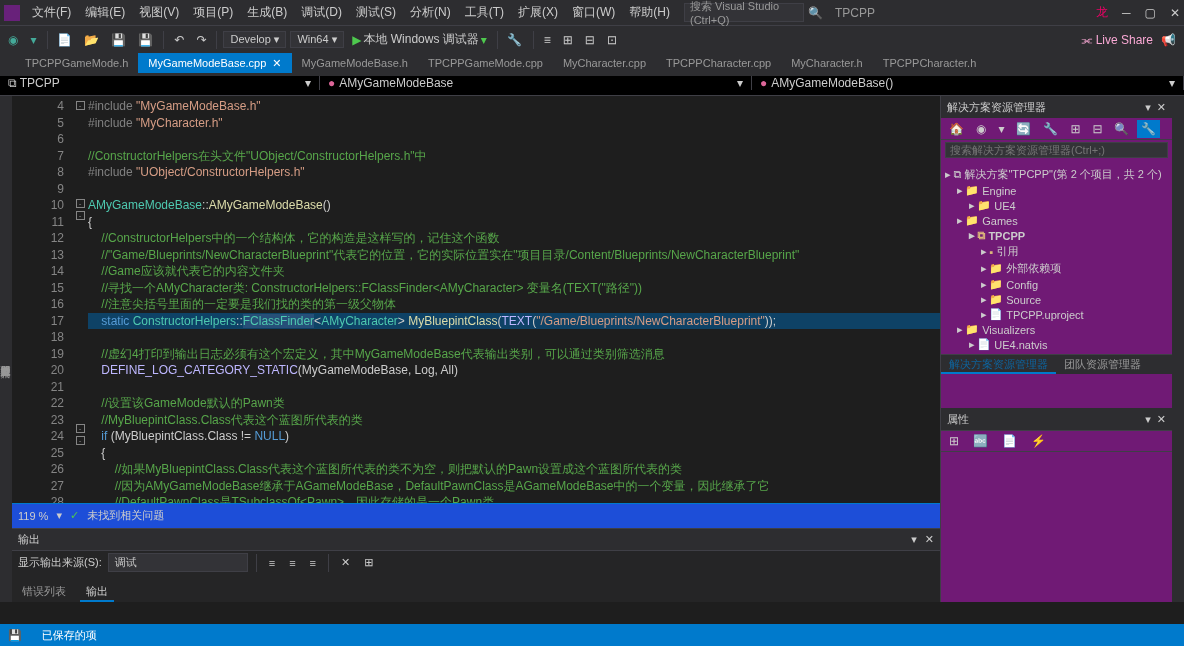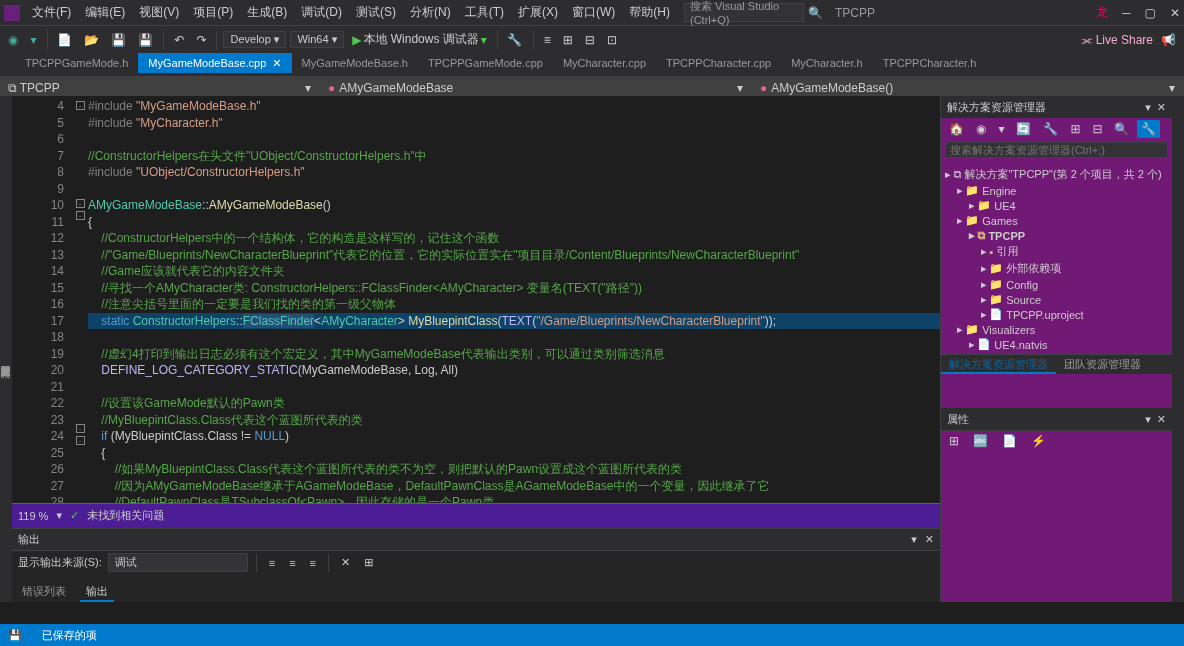--- a/index.html
+++ b/index.html
@@ -15,21 +15,21 @@
 .titlebar .dragon { color:#e06; }
 .toolbar { height:28px; background:#2d2d30; display:flex; align-items:center; padding:0 4px; gap:4px; border-top:1px solid #3f3f46; }
 .tb-btn { padding:2px 4px; cursor:pointer; display:flex; align-items:center; gap:2px; }
 .tb-sep { width:1px; height:18px; background:#3f3f46; margin:0 2px; }
 .tb-drop { background:#333337; border:1px solid #3f3f46; padding:1px 6px; font-size:11px; color:#ccc; min-width:50px; }
 .tb-play { color:#4ec94e; }
 .tabs { height:23px; background:#2d2d30; display:flex; align-items:flex-start; padding-left:15px; }
 .tab { padding:3px 10px; background:#2d2d30; color:#999; font-size:11px; cursor:pointer; border-top:1px solid transparent; }
 .tab.active { background:#007acc; color:#fff; }
 .tab .x { margin-left:6px; }
-.navbar { height:20px; background:#404040; display:flex; align-items:flex-end; border-bottom:1px solid #3f3f46; }
+.navbar { height:20px; background:#000000; display:flex; align-items:flex-start; border-bottom:1px solid #3f3f46; }
 .navbar .crumb-sec { flex:1; padding:0 8px; border-right:1px solid #3f3f46; display:flex; align-items:center; gap:4px; }
 .main { display:flex; height:506px; }
 .gutter-left { width:12px; background:#2d2d30; writing-mode:vertical-rl; text-align:center; font-size:10px; color:#999; padding-top:20px; }
 .editor-wrap { flex:1; display:flex; flex-direction:column; }
 .editor { display:flex; height:450px; background:#1e1e1e; overflow:hidden; }
 .line-nums { width:60px; background:#1e1e1e; text-align:right; color:#858585; font-family:Consolas,monospace; font-size:12px; line-height:16.5px; padding:2px 8px 0 0; }
 .code { flex:1; font-family:Consolas,monospace; font-size:12px; line-height:16.5px; padding:2px 0 0 0; white-space:pre; position:relative; }
 .code .ln { display:block; height:16.5px; }
 .hl-line { background:#0e4266; }
 .sel { background:#264f78; }
@@ -59,21 +59,21 @@
 .i-fold   { color:#dcb67a; }
 .props { margin-top:auto; }
 .props .pbar { height:22px; display:flex; align-items:center; padding:0 4px; gap:6px; border-top:1px solid #3f3f46; border-bottom:1px solid #3f3f46; }
 .status { position:fixed; bottom:0; left:0; right:0; height:22px; background:#007acc; color:#fff; display:flex; align-items:center; padding:0 8px; font-size:11px; gap:20px; }
 .status .sr { margin-left:auto; display:flex; gap:30px; }
 .gutter-fold { width:16px; background:#1e1e1e; font-family:Consolas,monospace; font-size:10px; line-height:16.5px; color:#858585; text-align:center; padding-top:2px; }
 .gutter-fold .f { border:1px solid #858585; width:9px; height:9px; margin:3px auto; font-size:8px; line-height:7px; }
 .right-tabs { height:20px; background:#2d2d30; display:flex; font-size:11px; border-top:1px solid #3f3f46; }
 .right-tabs span { padding:2px 8px; color:#999; }
 .right-tabs span.on { color:#0e639c; border-bottom:2px solid #007acc; }
-.zoom-bar { height:20px; background:#4c1d95; border-top:1px solid #007acc; display:flex; align-items:center; padding:12px 6px; font-size:11px; color:#ccc; gap:8px; }
+.zoom-bar { height:20px; background:#1d4ed8; border-top:1px solid #007acc; display:flex; align-items:center; padding:12px 6px; font-size:11px; color:#ccc; gap:8px; }
 </style>
 </head>
 <body>
 
 <div class="titlebar">
   <div class="vs-icon"></div>
   <div class="menu" id="menu">
       <span>文件(F)</span>
       <span>编辑(E)</span>
       <span>视图(V)</span>

